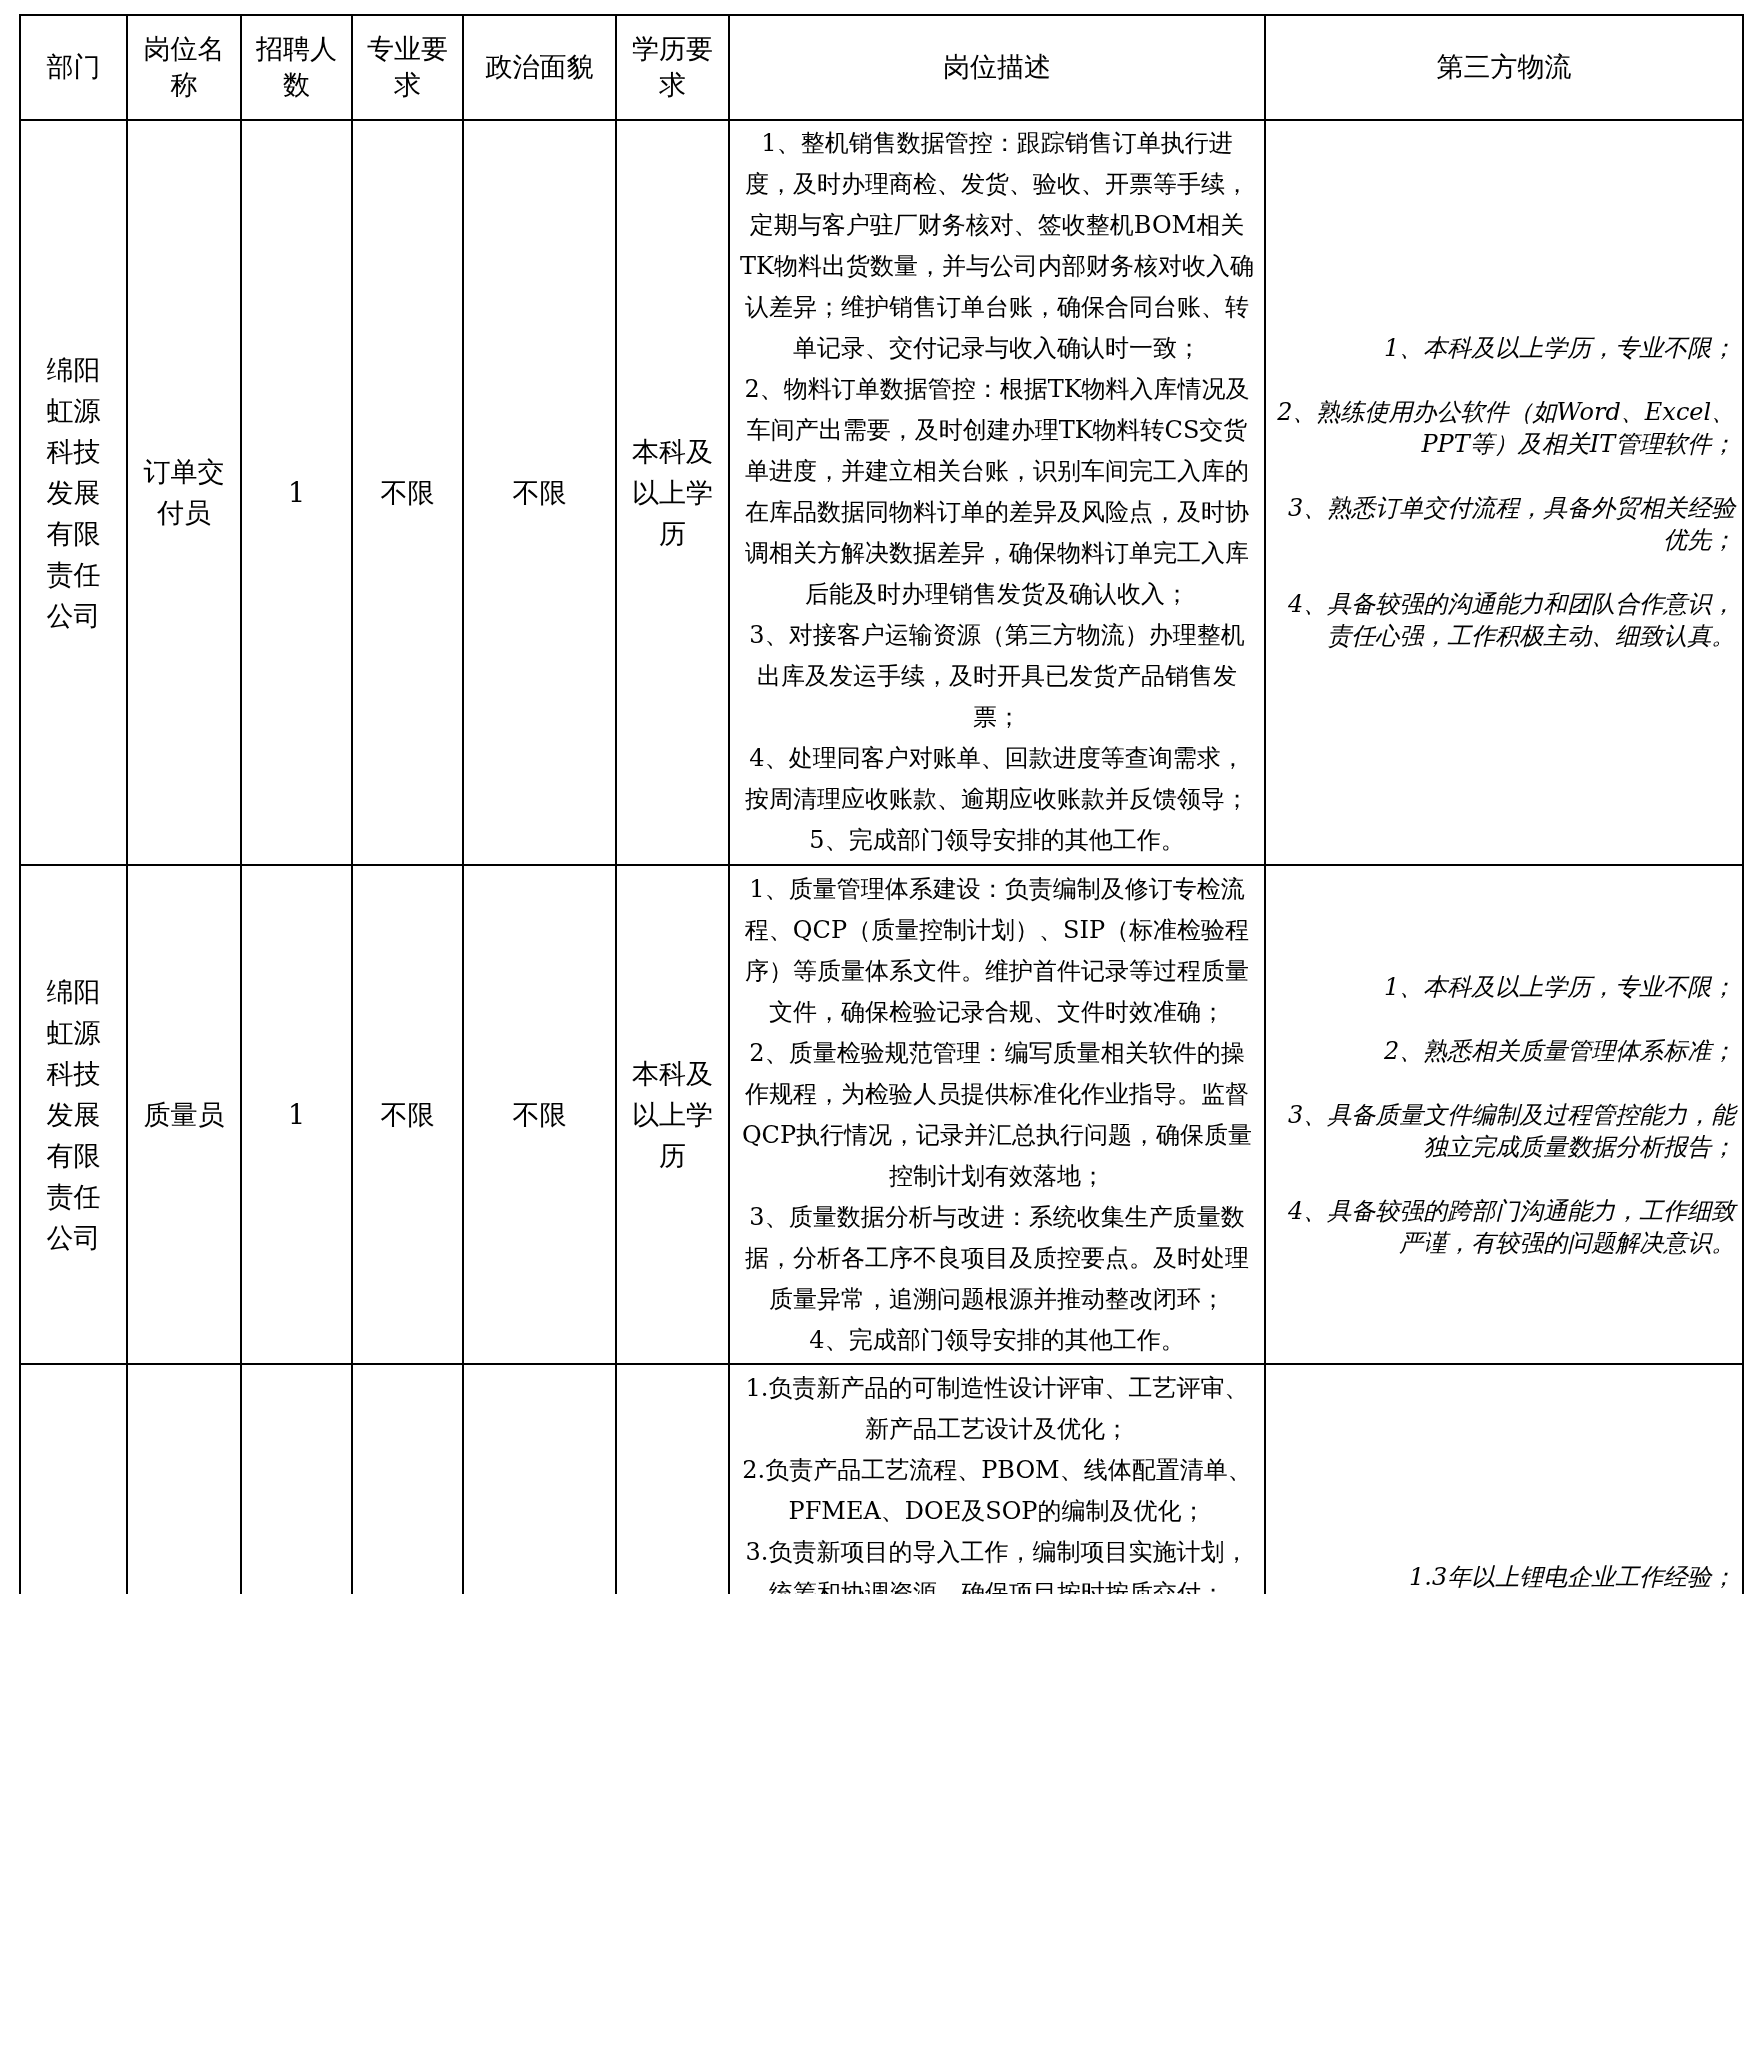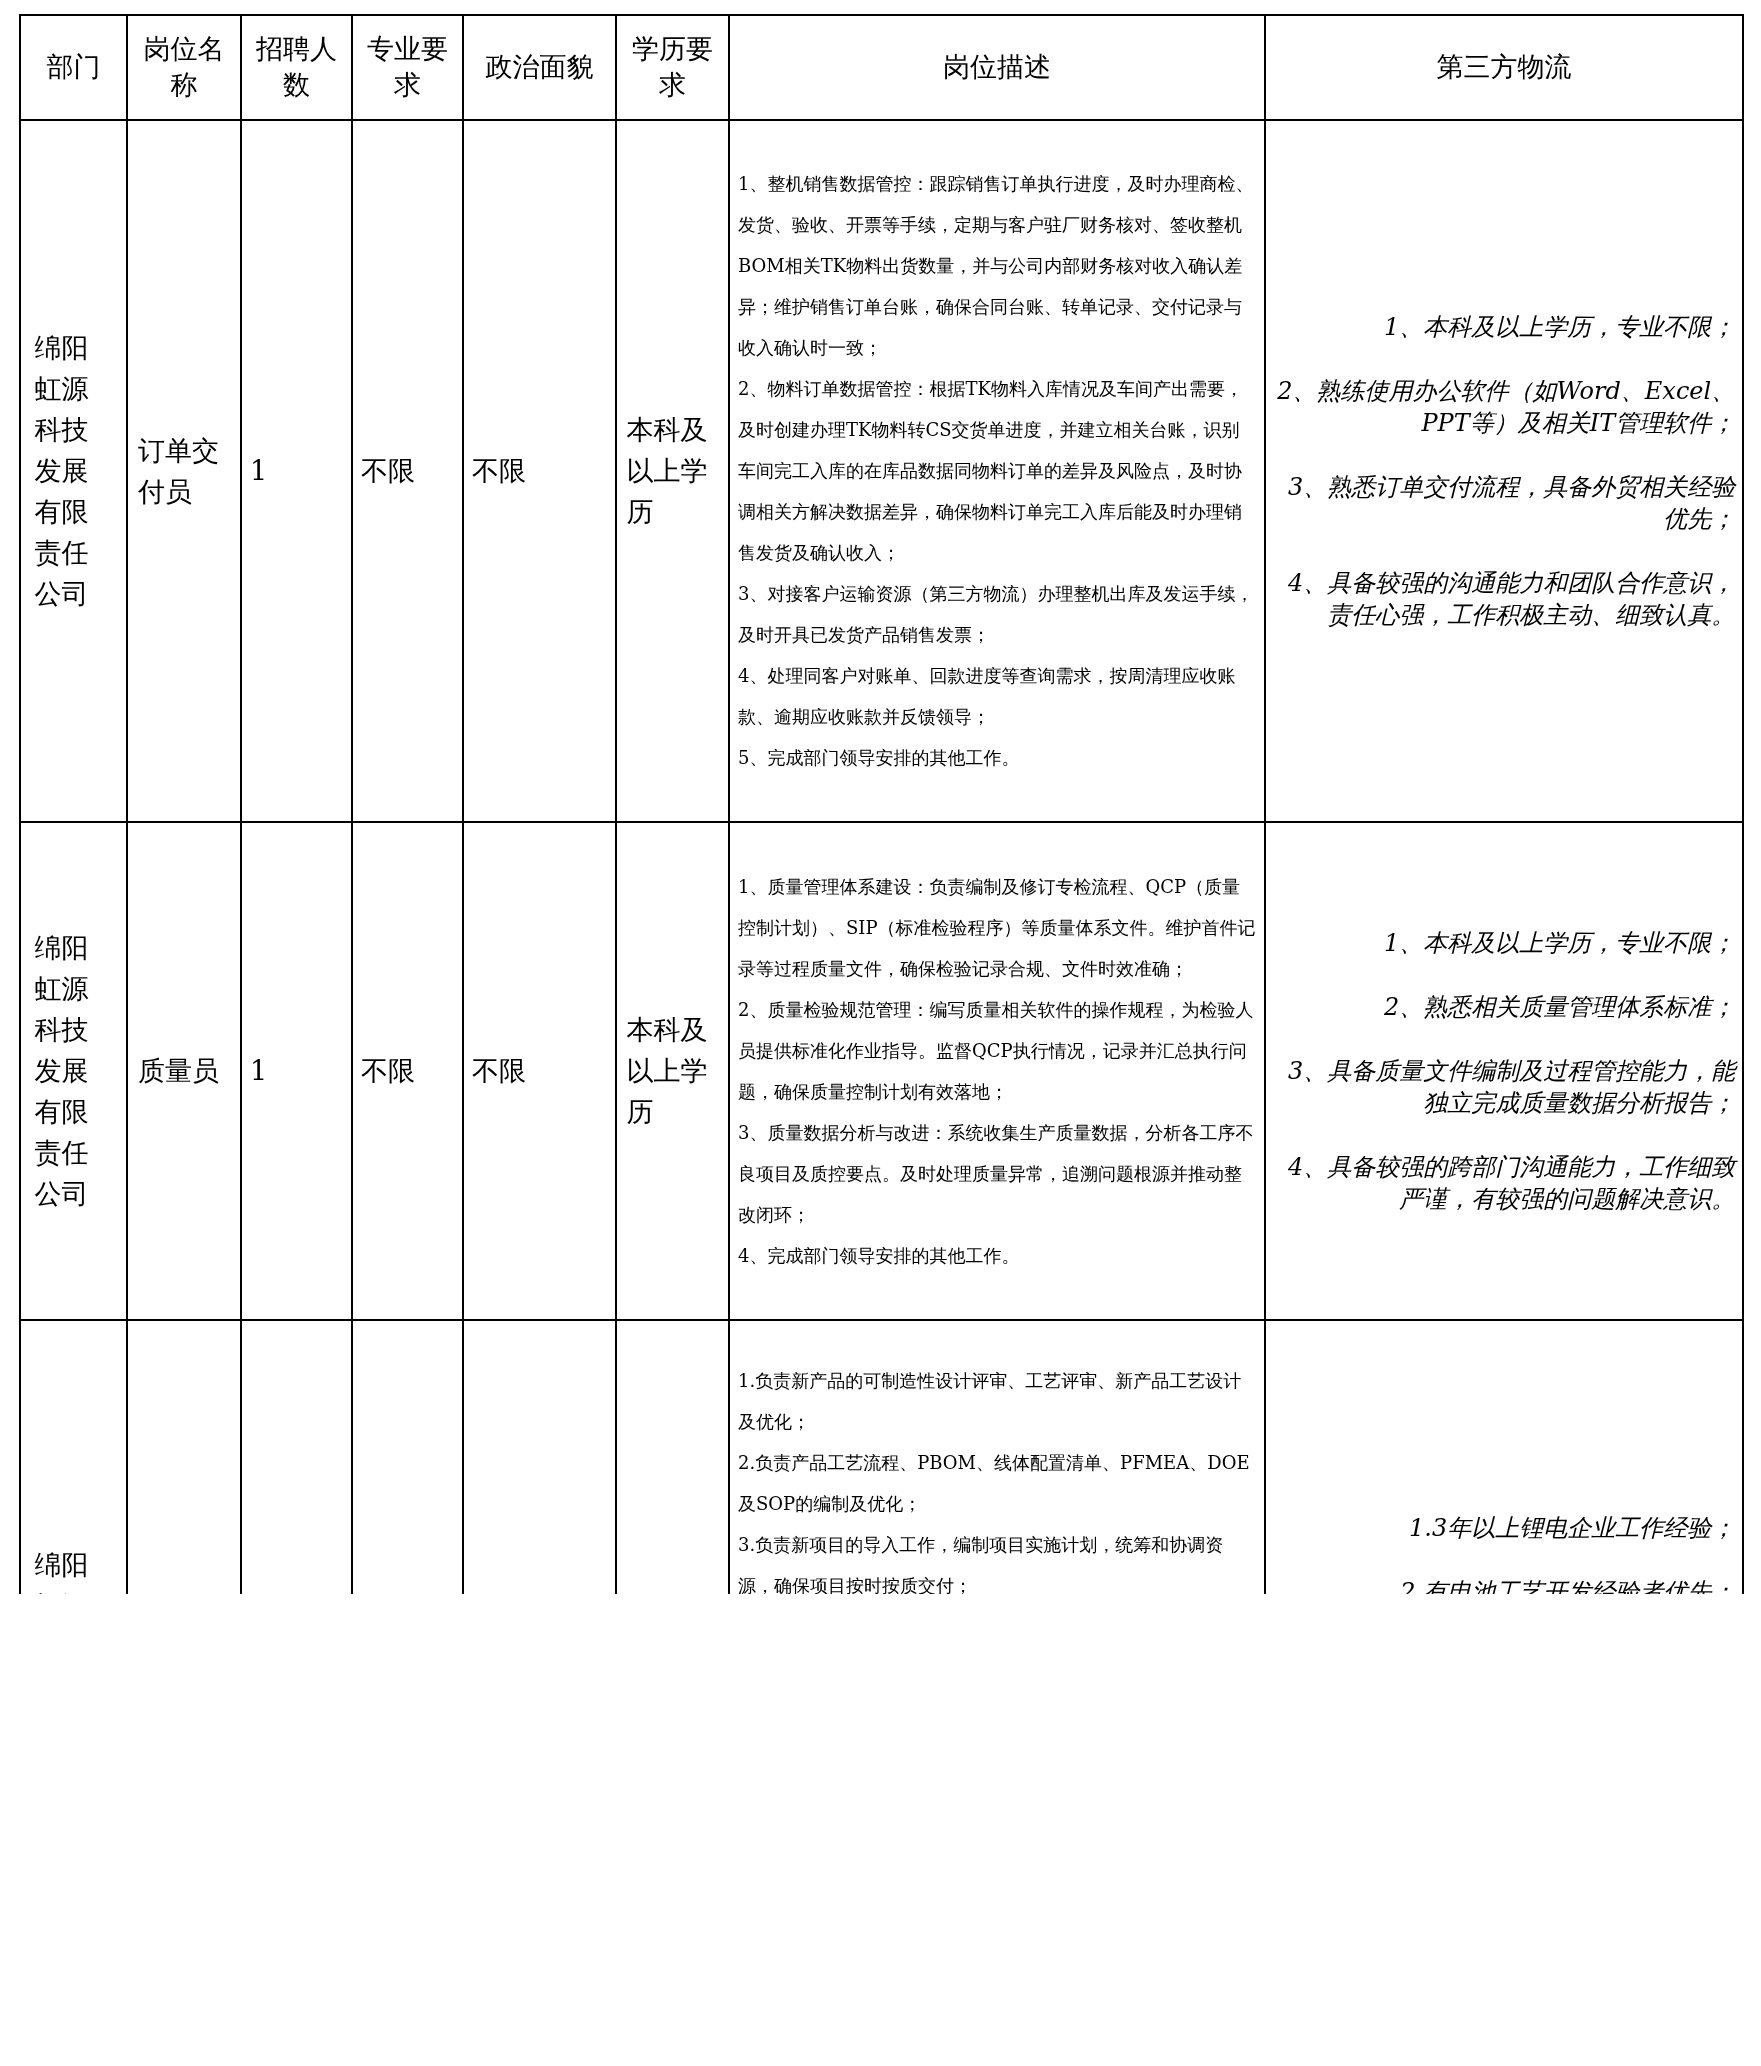--- a/index.html
+++ b/index.html
@@ -35,31 +35,32 @@
   tr.job-row-2    { height: 736px; }
 
   th.col-header {
     font-size: 27px;
     font-weight: normal;
     text-align: center;
     padding: 0 4px;
   }
   td.cell-center {
     font-size: 27px;
+    text-align: center;
     line-height: 41px;
     padding: 0 8px;
     margin-left: 9px;
   }
   td.cell-dept      { padding: 0 13.5px; }
   td.cell-position  { padding: 0 10px; }
   td.cell-education { padding: 0 9.5px; border-radius: 14px; }
 
   td.cell-desc {
-    font-size: 18px;
-    text-align: left;
+    font-size: 24px;
+    text-align: center;
     line-height: 41px;
     white-space: pre-line;
     padding: 2.7px 8px;
   }
   td.cell-qual {
     font-size: 24px;
     text-align: right;
     line-height: 32px;
     white-space: pre-line;
     padding: 2.7px 6.8px;

